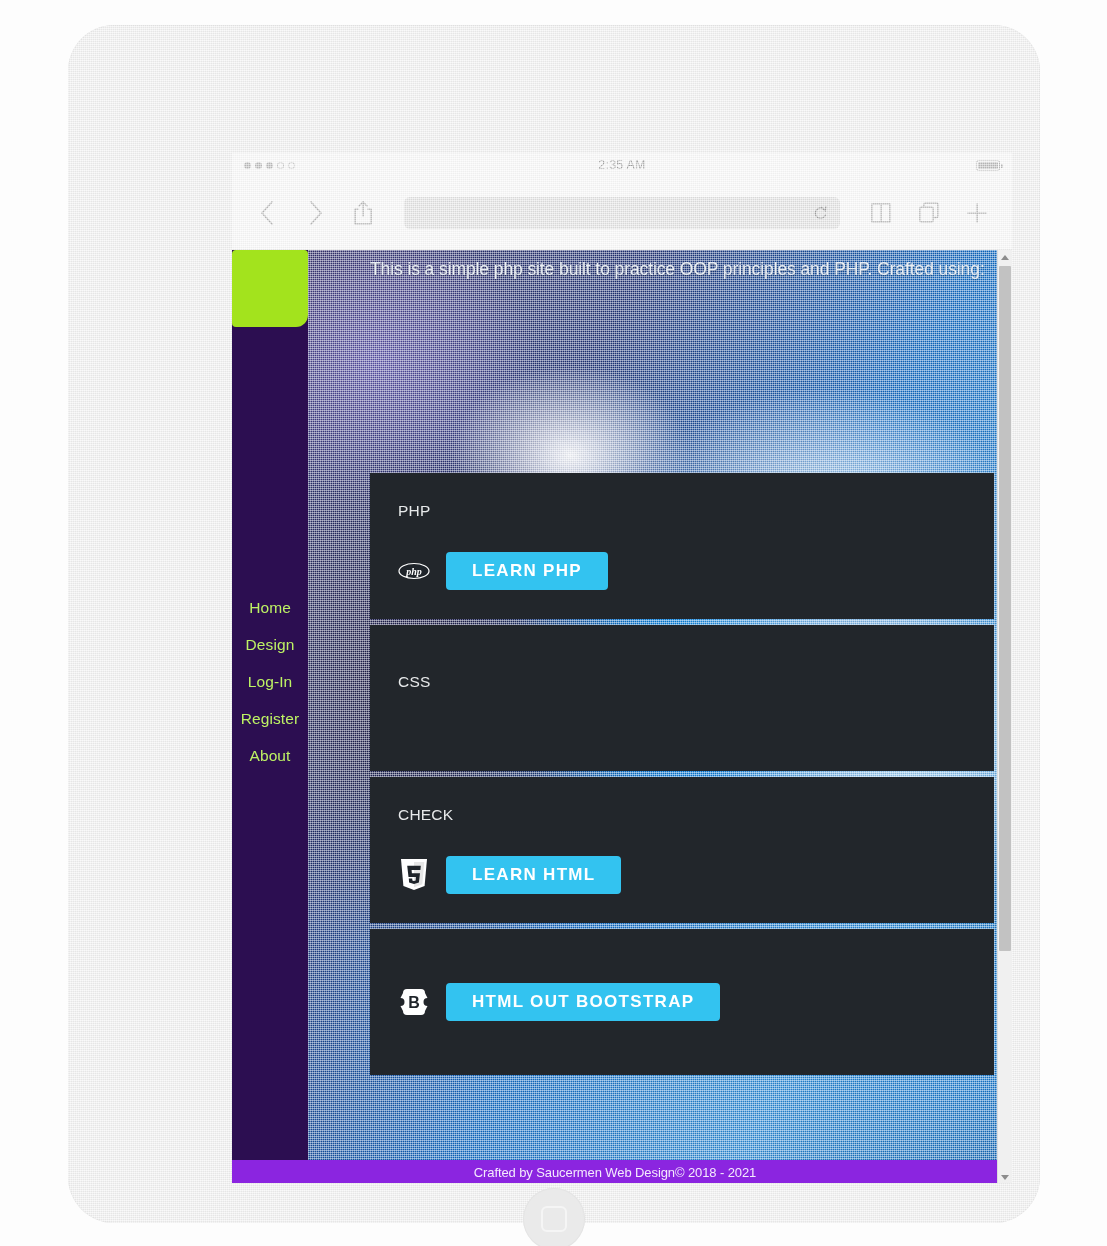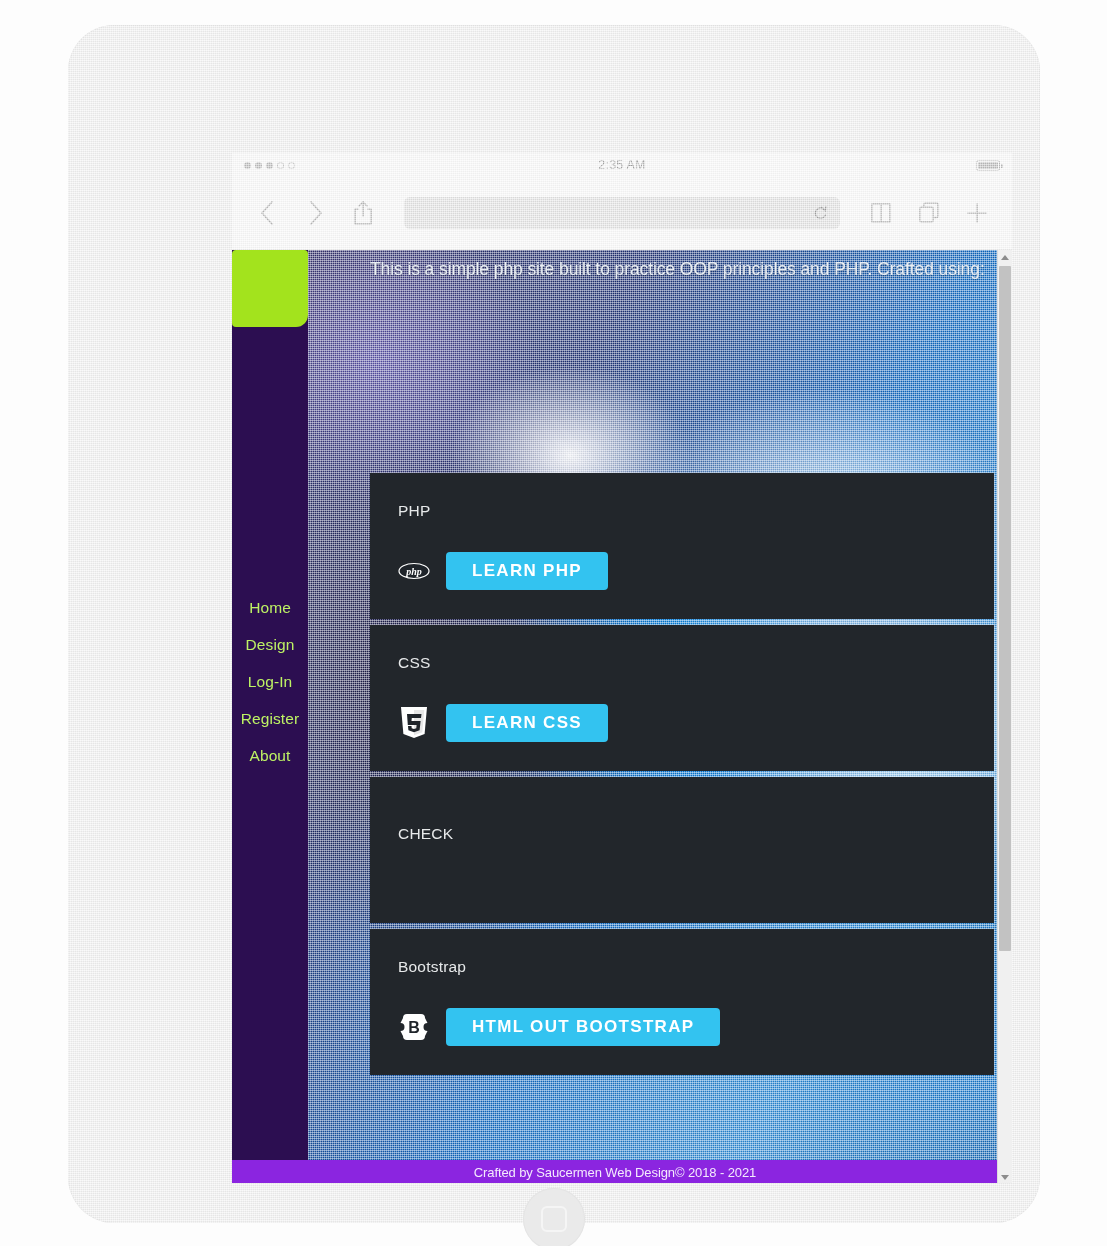--- a/index.html
+++ b/index.html
@@ -458,40 +458,39 @@
                     <ellipse cx="32" cy="17" rx="30" ry="15" fill="#1f242a" stroke="#ffffff" stroke-width="2.4"></ellipse>
                     <text x="32" y="24" text-anchor="middle" fill="#ffffff" font-family="Liberation Serif, serif" font-size="20" font-style="italic" font-weight="bold">php</text>
                   </svg>
                 </div>
                 <button class="learn-btn">LEARN PHP</button>
               </div>
             </div>
 
             <div class="card">
               <div class="card-title">CSS</div>
+            </div>
+
+            <div class="card">
+              <div class="card-title">CHECK</div>
               <div class="card-row">
                 <div class="tech-logo">
                   <svg width="26" height="32" viewBox="0 0 26 32">
                     <path d="M0 0 L26 0 L23.6 27 L13 31 L2.4 27 Z" fill="#ffffff"></path>
                     <path d="M13 3 L13 28.2 L21.3 25.2 L23.3 3 Z" fill="#e6e6e6"></path>
-                    <path d="M6 7 H20.5 L20 11 H10.8 L10.5 14 H19.6 L18.6 23.3 L13 25.2
-                             L7.4 23.3 L7 19 H10.5 L10.7 21.2 L13 21.9 L15.3 21.2 L15.6 18 H6.8
-                             L6 7 Z" fill="#1f242a"></path>
+                    <path d="M6.2 6.8 H19.8 L19.4 11 H10.6 L10.9 14.2 H19 L17.9 23.4
+                             L13 24.9 L8.1 23.4 L7.8 19.4 H11.2 L11.35 21.4 L13 21.9
+                             L14.65 21.4 L14.9 18 H7.5 L6.2 6.8 Z" fill="#1f242a"></path>
                   </svg>
                 </div>
-                <button class="learn-btn">LEARN CSS</button>
+                <button class="learn-btn">LEARN HTML</button>
               </div>
             </div>
 
             <div class="card">
-              <div class="card-title">CHECK</div>
-            </div>
-
-            <div class="card">
-              <div class="card-title">Bootstrap</div>
               <div class="card-row">
                 <div class="tech-logo">
                   <svg width="30" height="28" viewBox="0 0 30 28">
                     <path d="M4 5 A4 4 0 0 1 8 1 H22 A4 4 0 0 1 26 5 L28.5 10
                              A4 4 0 0 0 28.5 18 L26 23 A4 4 0 0 1 22 27 H8
                              A4 4 0 0 1 4 23 L1.5 18 A4 4 0 0 0 1.5 10 Z" fill="#ffffff"></path>
                     <text x="15" y="20" text-anchor="middle" fill="#1f242a" font-family="Liberation Sans, sans-serif" font-size="16" font-weight="bold">B</text>
                   </svg>
                 </div>
                 <button class="learn-btn">HTML OUT BOOTSTRAP</button>

